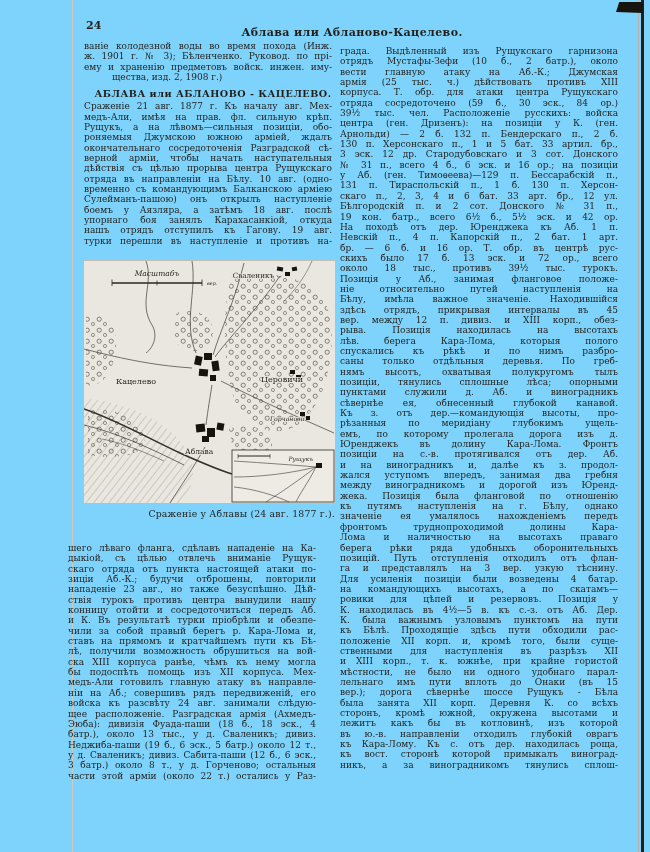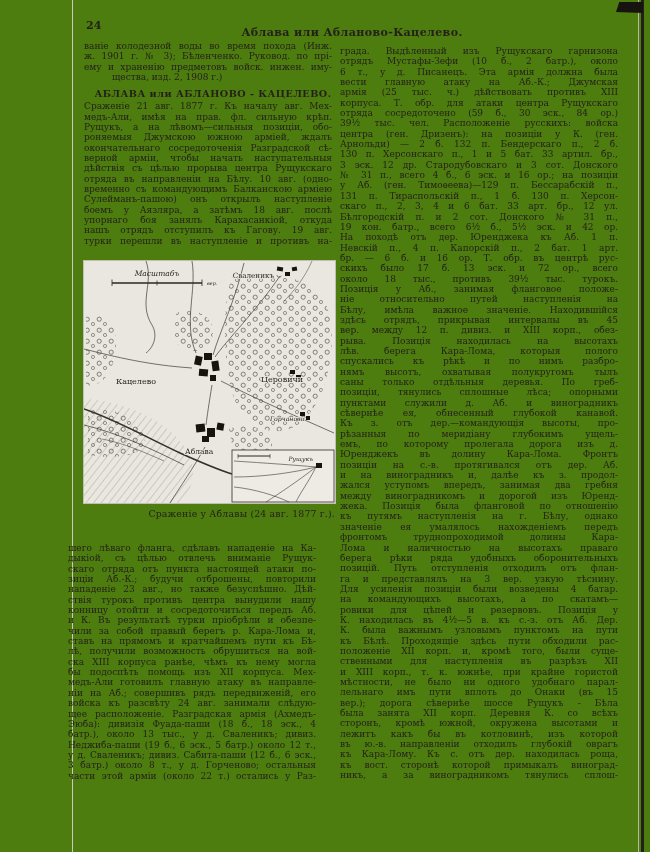--- a/index.html
+++ b/index.html
@@ -1,19 +1,19 @@
 <!DOCTYPE html>
 <html><head>
 <meta charset="utf-8">
 <style>
   html,body{margin:0;padding:0;}
   body{background:#888;}
   #page{
     position:relative;width:650px;height:852px;overflow:hidden;
-    background:#4d7c0f;
+    background:#7dd3fc;
     font-family:"DejaVu Serif","Liberation Serif",serif;
     color:#241f1a;
   }
   
   .edge-right{position:absolute;right:6px;top:0;width:3px;height:852px;background:#23201c;}
   .edge-right2{position:absolute;right:11px;top:0;width:1px;height:852px;background:#b9b5ab;}
   .edge-left{position:absolute;left:72px;top:0;width:1px;height:852px;background:#cdc9bf;}
   .corner-blob{position:absolute;left:616px;top:2px;width:27px;height:11px;background:#17140f;
     clip-path:polygon(12% 0,100% 0,100% 100%,0 90%);}
   
@@ -203,21 +203,20 @@
         <div class="ln">у д. Сваленикъ; дивиз. Сабита-паши (12 б., 6 эск.,</div>
         <div class="ln">3 батр.) около 8 т., у д. Горченово; остальныя</div>
         <div class="ln">части этой арміи (около 22 т.) остались у Раз-</div>
       </div>
   </div>
 
   <div id="right-col" class="col">
     <div>
         <div class="ln">града. Выдѣленный изъ Рущукскаго гарнизона</div>
         <div class="ln">отрядъ Мустафы-Зефи (10 б., 2 батр.), около</div>
-        <div class="ln">6 т., у д. Писанецъ. Эта армія должна была</div>
         <div class="ln">вести главную атаку на Аб.-К.; Джумская</div>
         <div class="ln">армія (25 тыс. ч.) дѣйствовать противъ XIII</div>
         <div class="ln">корпуса. Т. обр. для атаки центра Рущукскаго</div>
         <div class="ln">отряда сосредоточено (59 б., 30 эск., 84 ор.)</div>
         <div class="ln">39½ тыс. чел. Расположеніе русскихъ: войска</div>
         <div class="ln">центра (ген. Дризенъ): на позиціи у К. (ген.</div>
         <div class="ln">Арнольди) — 2 б. 132 п. Бендерскаго п., 2 б.</div>
         <div class="ln">130 п. Херсонскаго п., 1 и 5 бат. 33 артил. бр.,</div>
         <div class="ln">3 эск. 12 др. Стародубовскаго и 3 сот. Донского</div>
         <div class="ln">№ 31 п., всего 4 б., 6 эск. и 16 ор.; на позиціи</div>
@@ -232,22 +231,22 @@
         <div class="ln">скихъ было 17 б. 13 эск. и 72 ор., всего</div>
         <div class="ln">около 18 тыс., противъ 39½ тыс. турокъ.</div>
         <div class="ln">Позиція у Аб., занимая фланговое положе-</div>
         <div class="ln">ніе относительно путей наступленія на</div>
         <div class="ln">Бѣлу, имѣла важное значеніе. Находившійся</div>
         <div class="ln">здѣсь отрядъ, прикрывая интервалы въ 45</div>
         <div class="ln">вер. между 12 п. дивиз. и XIII корп., обез-</div>
         <div class="ln">рыва. Позиція находилась на высотахъ</div>
         <div class="ln">лѣв. берега Кара-Лома, которыя полого</div>
         <div class="ln">спускались къ рѣкѣ и по нимъ разбро-</div>
+        <div class="ln">саны только отдѣльныя деревья. По греб-</div>
         <div class="ln">нямъ высотъ, охватывая полукругомъ тылъ</div>
-        <div class="ln">саны только отдѣльныя деревья. По греб-</div>
         <div class="ln">позиціи, тянулись сплошные лѣса; опорными</div>
         <div class="ln">пунктами служили д. Аб. и виноградникъ</div>
         <div class="ln">сѣвернѣе ея, обнесенный глубокой канавой.</div>
         <div class="ln">Къ з. отъ дер.—командующія высоты, про-</div>
         <div class="ln">рѣзанныя по меридіану глубокимъ ущель-</div>
         <div class="ln">емъ, по которому пролегала дорога изъ д.</div>
         <div class="ln">Юренджекъ въ долину Кара-Лома. Фронтъ</div>
         <div class="ln">позиціи на с.-в. протягивался отъ дер. Аб.</div>
         <div class="ln">и на виноградникъ и, далѣе къ з. продол-</div>
         <div class="ln">жался уступомъ впередъ, занимая два гребня</div>

